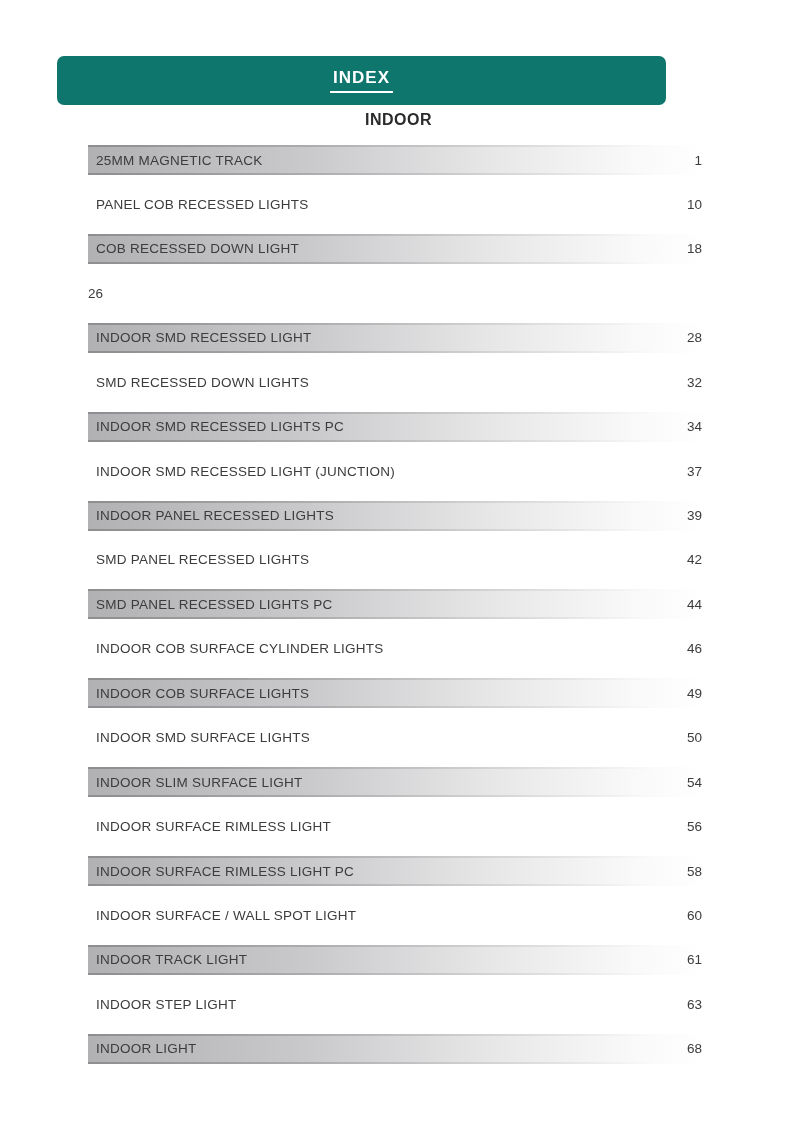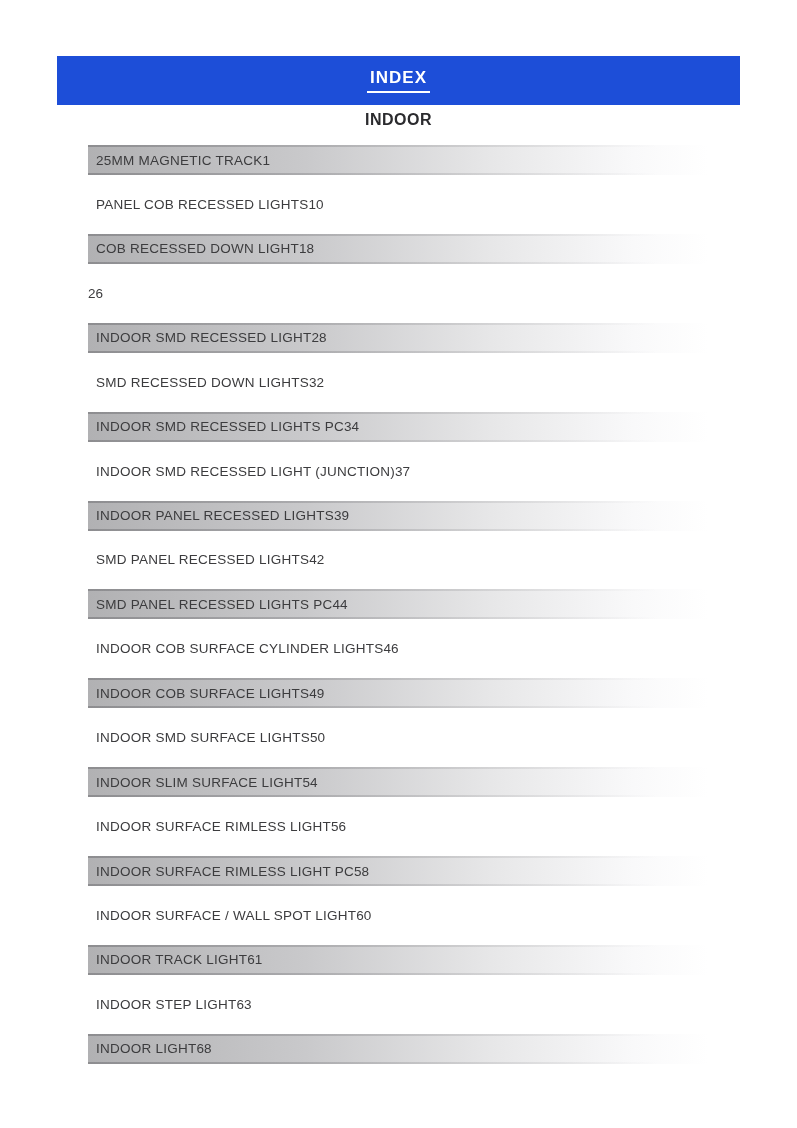--- a/index.html
+++ b/index.html
@@ -8,26 +8,27 @@
     height: 1128px;
     background: #ffffff;
     position: relative;
     font-family: "Liberation Sans", "DejaVu Sans", sans-serif;
     overflow: hidden;
   }
   .header-bar {
     position: absolute;
     left: 57px;
     top: 56px;
-    width: 683px;
+    width: 609px;
     height: 49px;
-    background: #1d4ed8;
+    background: #0f766e;
     display: flex;
     align-items: center;
     justify-content: center;
+    border-radius: 7px;
   }
   .index-title {
     color: #ffffff;
     font-weight: bold;
     font-size: 17px;
     letter-spacing: 1px;
     border-bottom: 2px solid #ffffff;
     padding: 0 3px 3px 3px;
   }
   .section-title {
@@ -45,20 +46,21 @@
     position: absolute;
     left: 88px;
     top: 145px;
     width: 620px;
   }
   .row {
     height: 30px;
     margin-bottom: 14.45px;
     display: flex;
     align-items: center;
+    justify-content: space-between;
     font-size: 13.5px;
     color: #3c3c3e;
     position: relative;
   }
   .row .label {
     padding-left: 8px;
     letter-spacing: 0.25px;
     white-space: nowrap;
   }
   .row .pagenum {

